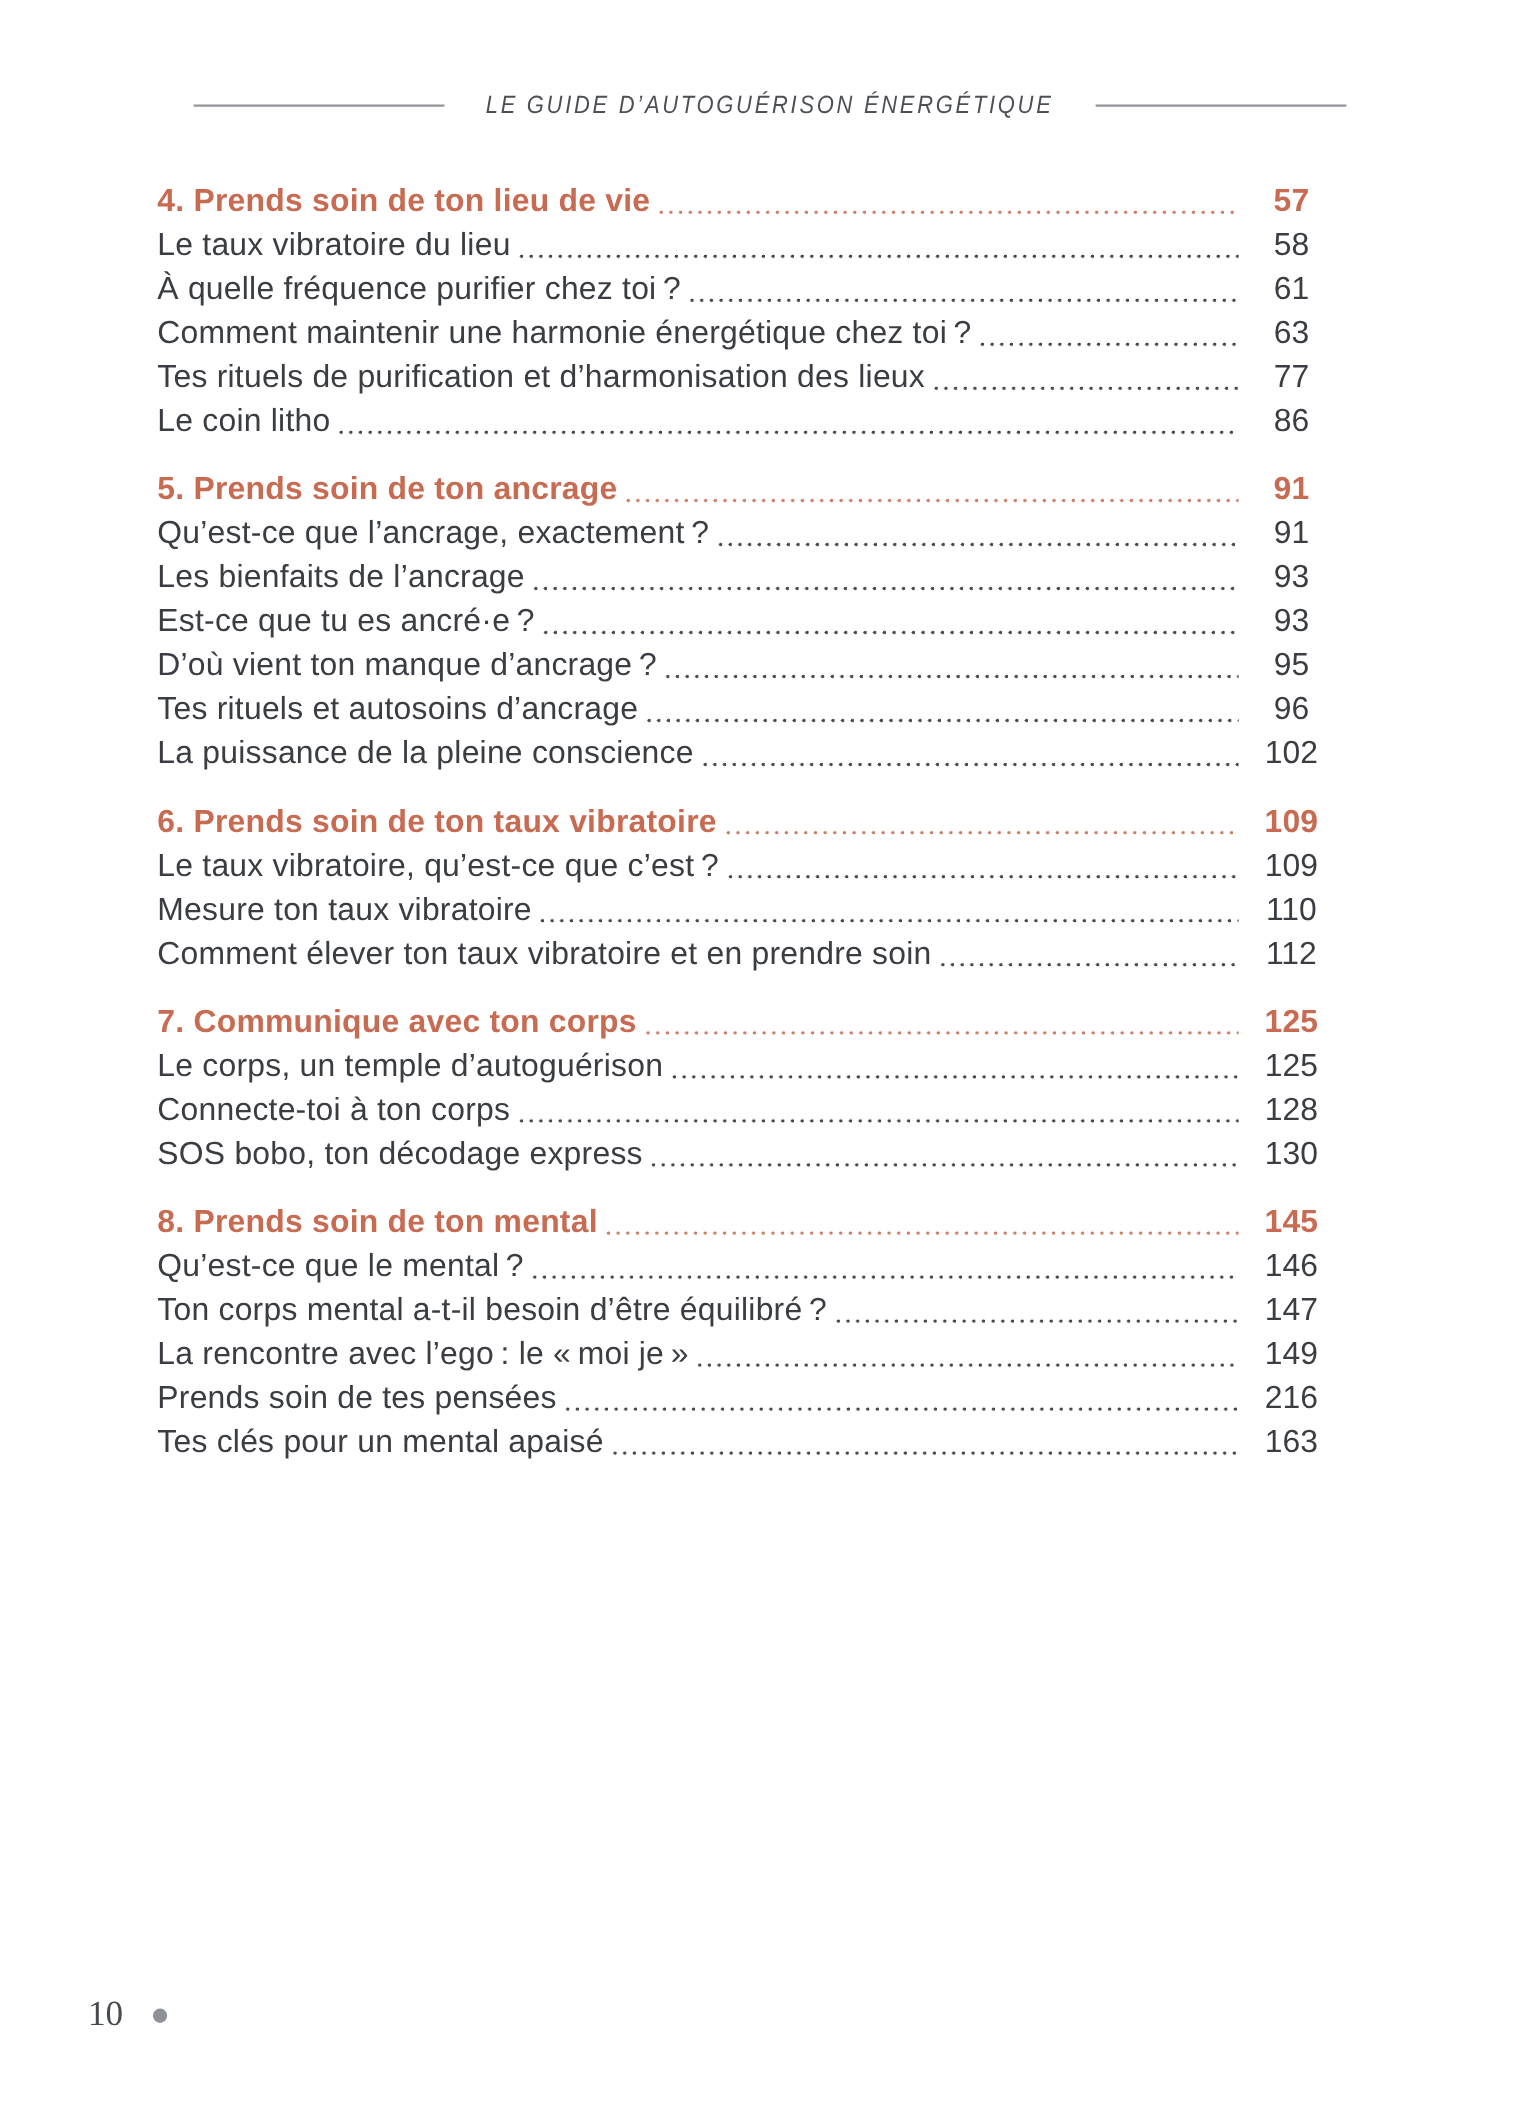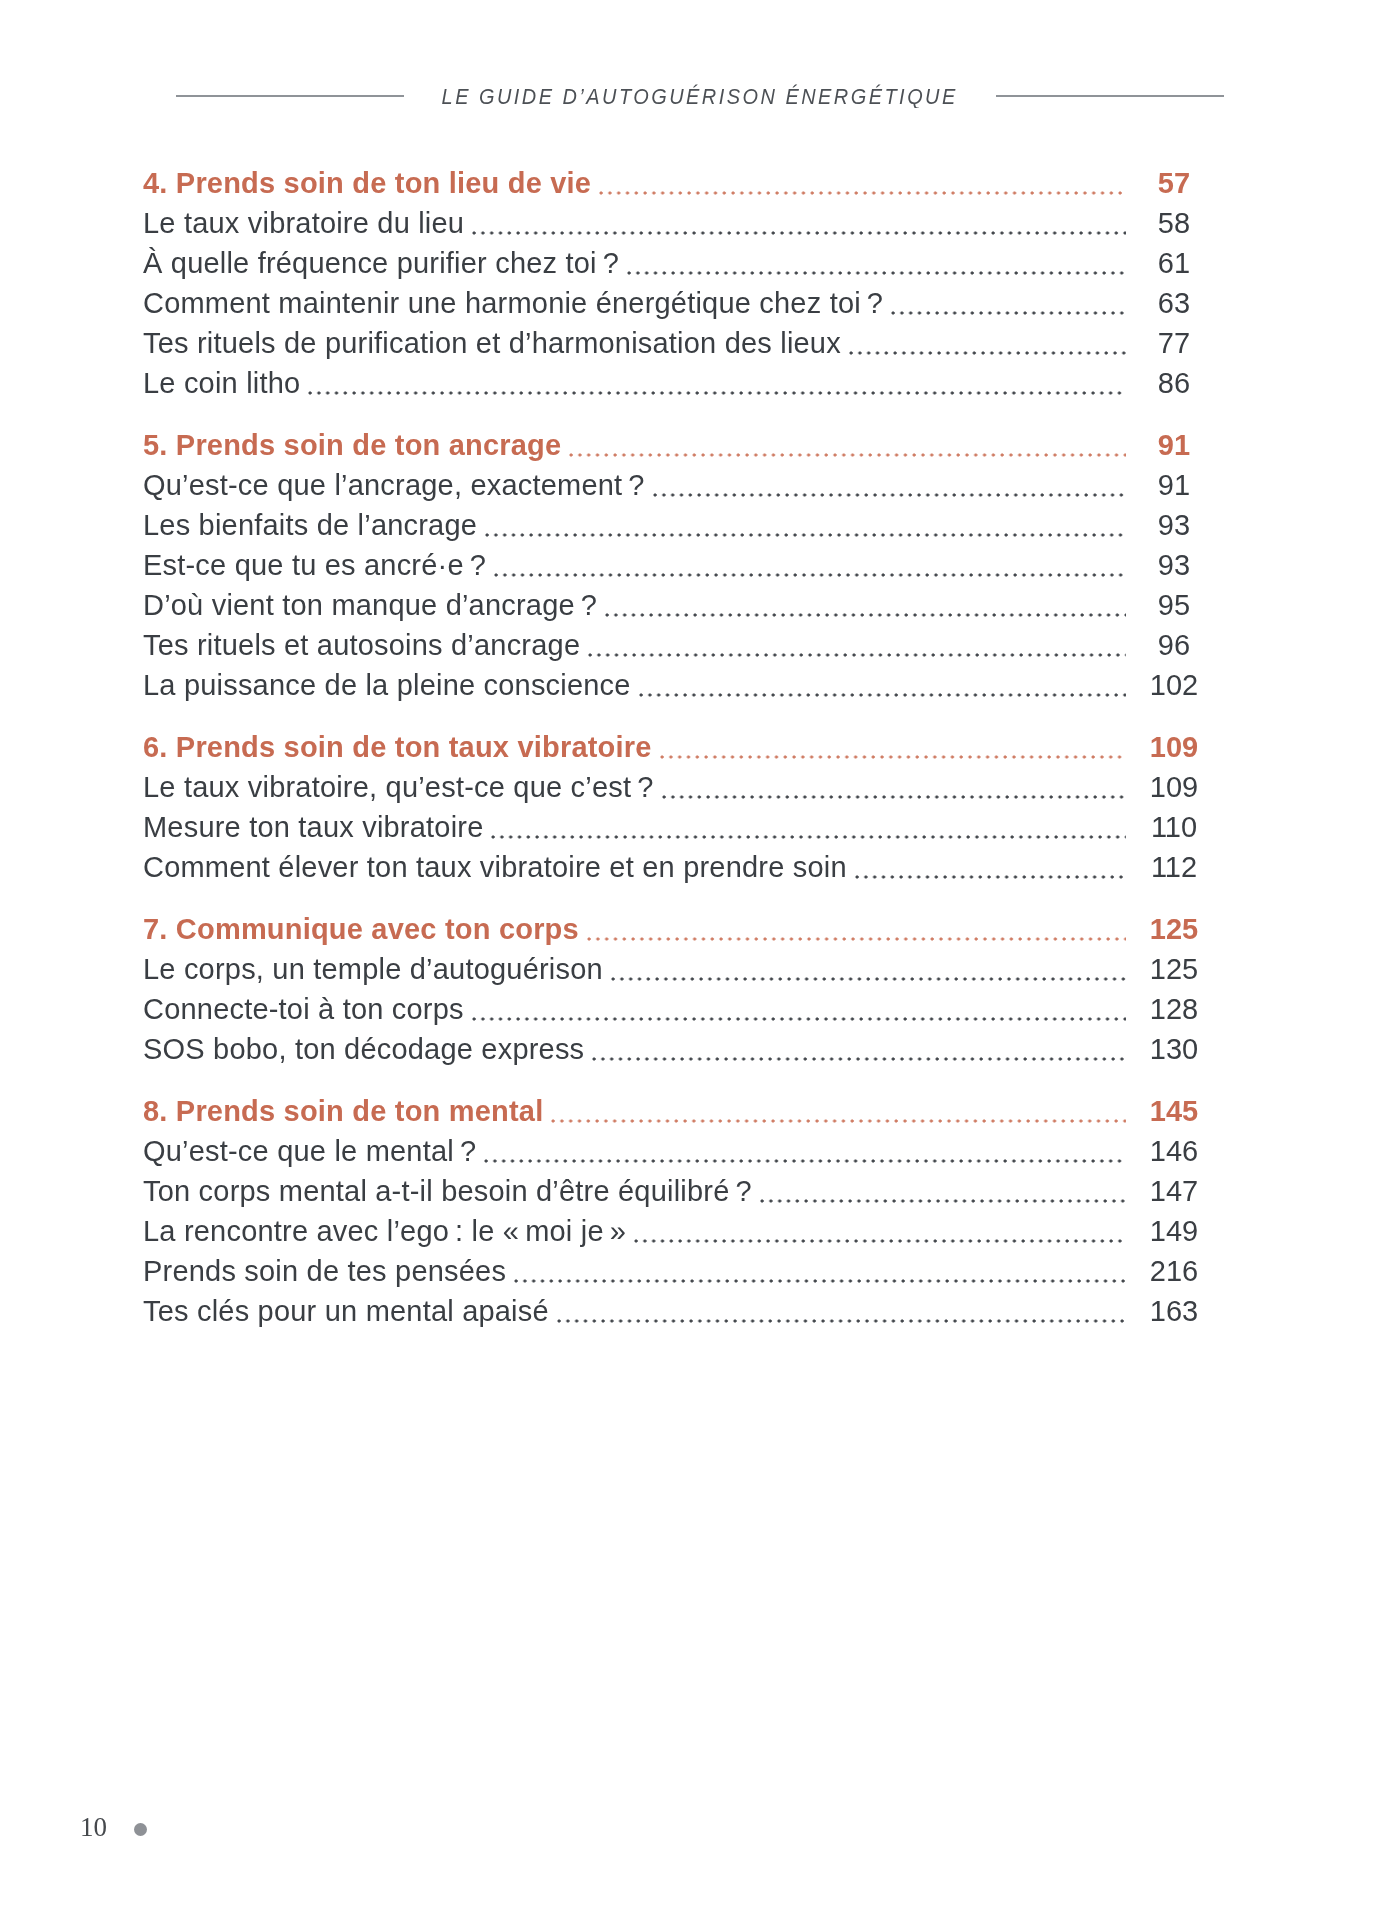--- a/index.html
+++ b/index.html
@@ -96,21 +96,21 @@
   .footer {
     position: absolute;
     top: 1812px;
     left: 80px;
     display: flex;
     align-items: center;
     gap: 27px;
   }
   .folio {
     font-family: "Liberation Serif", serif;
-    font-size: 27px;
+    font-size: 32px;
     color: #46494d;
   }
   .folio-dot {
     display: inline-block;
     width: 13px;
     height: 13px;
     border-radius: 50%;
     background: #8e9196;
     margin-top: 3px;
   }

